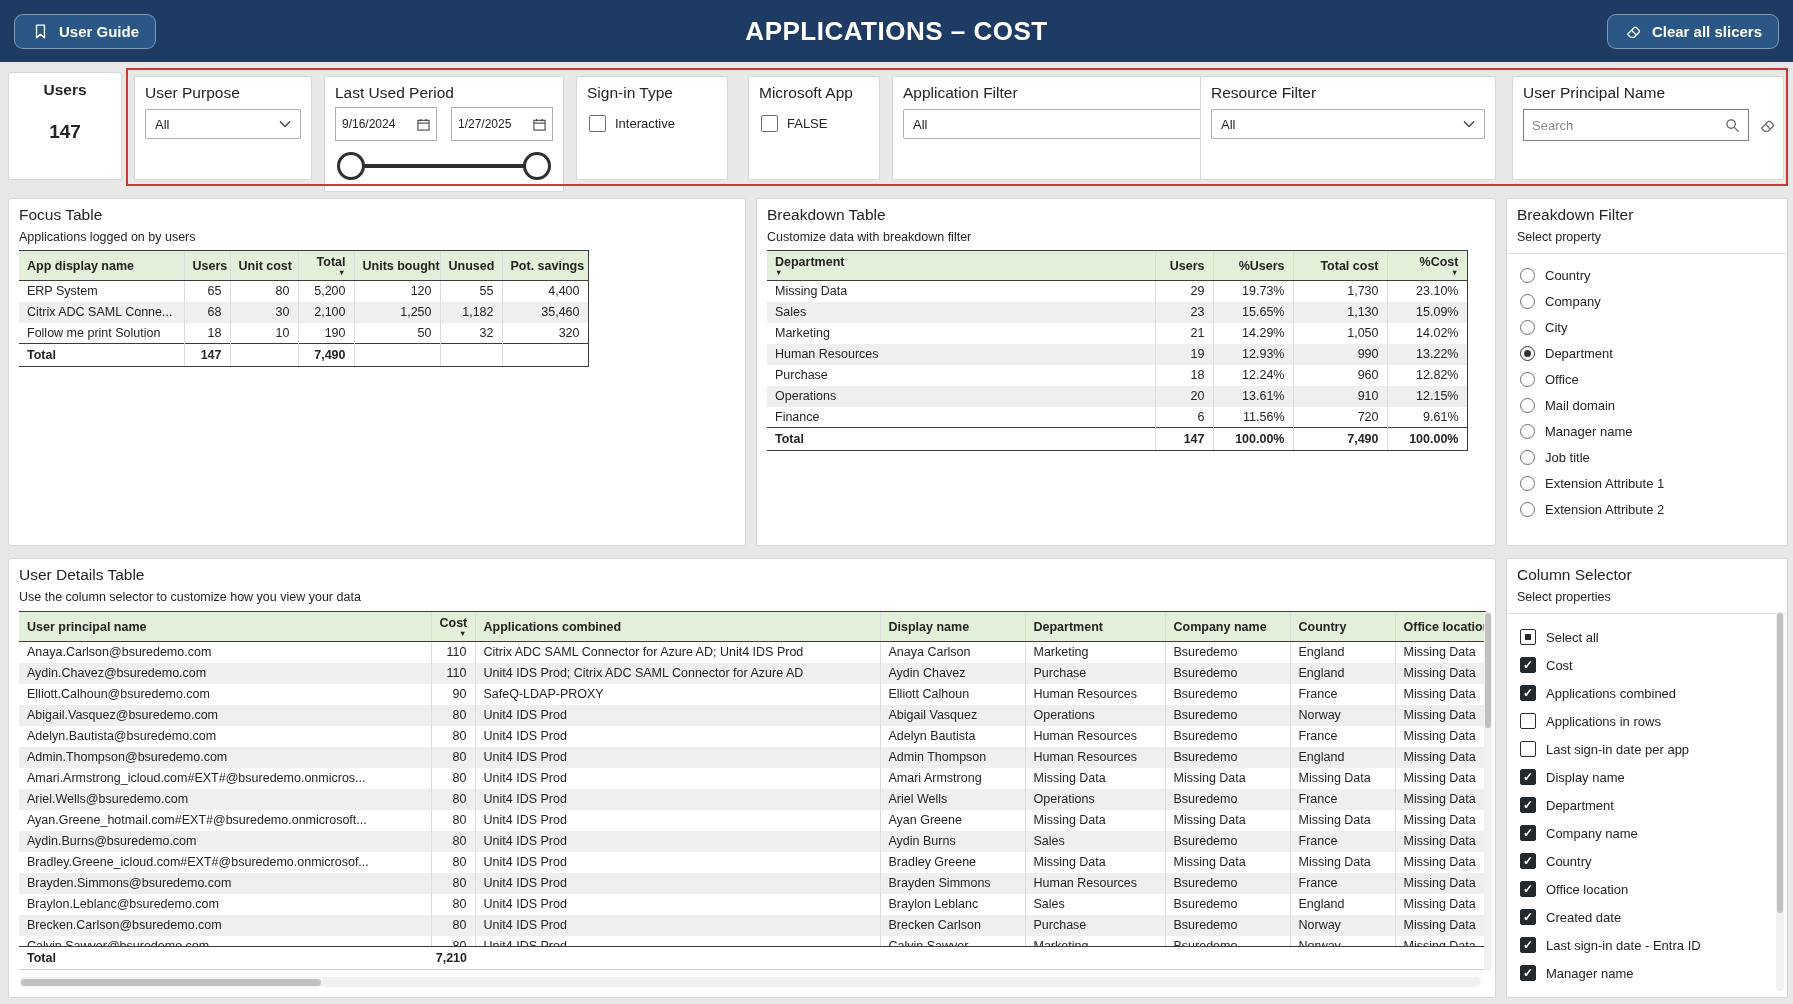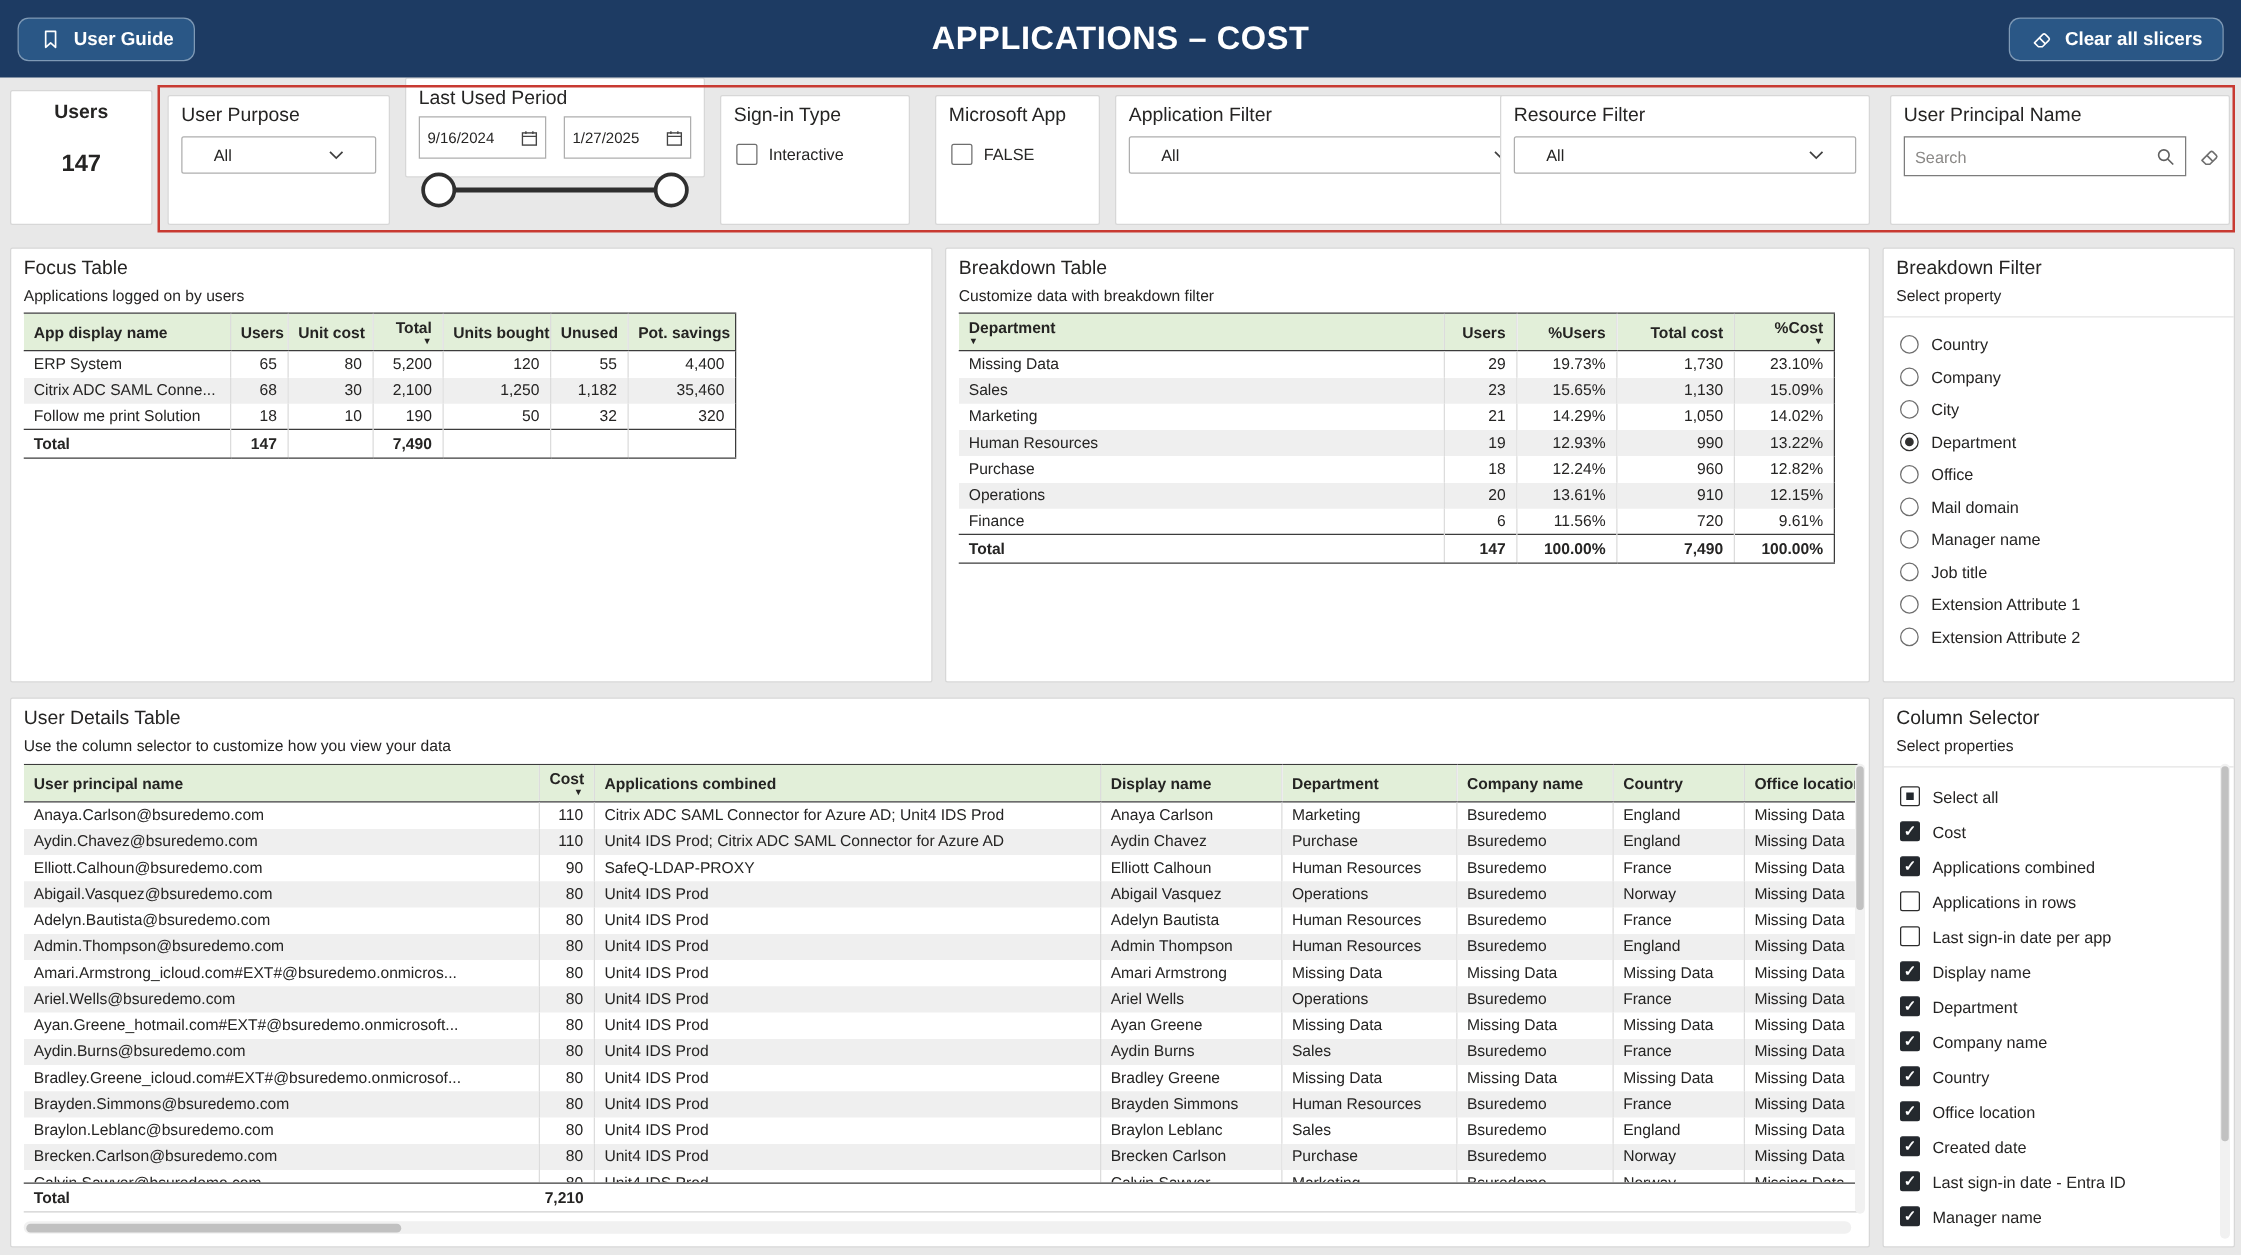--- a/index.html
+++ b/index.html
@@ -23,30 +23,30 @@
   .card-sub.divided{padding-bottom:9px;border-bottom:1px solid #e3e3e3}
 
   .red-frame{position:absolute;left:126px;top:68px;width:1662px;height:118px;
     border:2px solid var(--accent-red,#c83a32);z-index:5;pointer-events:none}
 
   
   .users-card{left:8px;top:72px;width:114px;height:108px;text-align:center}
   .kpi-label{font-size:15.5px;font-weight:700;padding-top:8px}
   .kpi-value{font-size:19px;font-weight:700;margin-top:22px}
   .f-purpose{left:134px;top:76px;width:178px;height:104px}
-  .f-period{left:324px;top:62px;width:240px;height:80px}
+  .f-period{left:324px;top:76px;width:240px;height:116px}
   .f-signin{left:576px;top:76px;width:152px;height:104px}
   .f-msapp{left:748px;top:76px;width:132px;height:104px}
   .f-app{left:892px;top:76px;width:352px;height:104px}
   .f-res{left:1200px;top:76px;width:296px;height:104px}
   .f-upn{left:1512px;top:76px;width:272px;height:104px}
 
   .dropdown{position:absolute;left:10px;right:10px;top:32px;height:30px;border:1px solid #aeaeae;
     border-radius:2px;background:#fff;display:flex;align-items:center;justify-content:space-between;
-    padding:0 25px;font-size:13px;cursor:pointer}
+    padding:0 9px;font-size:13px;cursor:pointer}
   .chev{width:12px;height:8px;flex:none}
 
   .date-row{position:absolute;top:30px;left:10px;right:10px;display:flex;justify-content:space-between}
   .date-box{width:102px;height:26px;border:1px solid #aeaeae;background:#fff;display:flex;
     align-items:center;justify-content:space-between;padding:16px 6px;font-size:12px;cursor:pointer}
   .cal{width:13px;height:13px;flex:none}
   .slider{position:absolute;left:12px;right:12px;top:74px;height:30px}
   .slider-track{position:absolute;left:12px;right:12px;top:13px;height:4px;background:#2f2f2f}
   .knob{position:absolute;top:1px;width:28px;height:28px;border-radius:50%;background:#fff;
     border:3.5px solid #2f2f2f;cursor:pointer}

